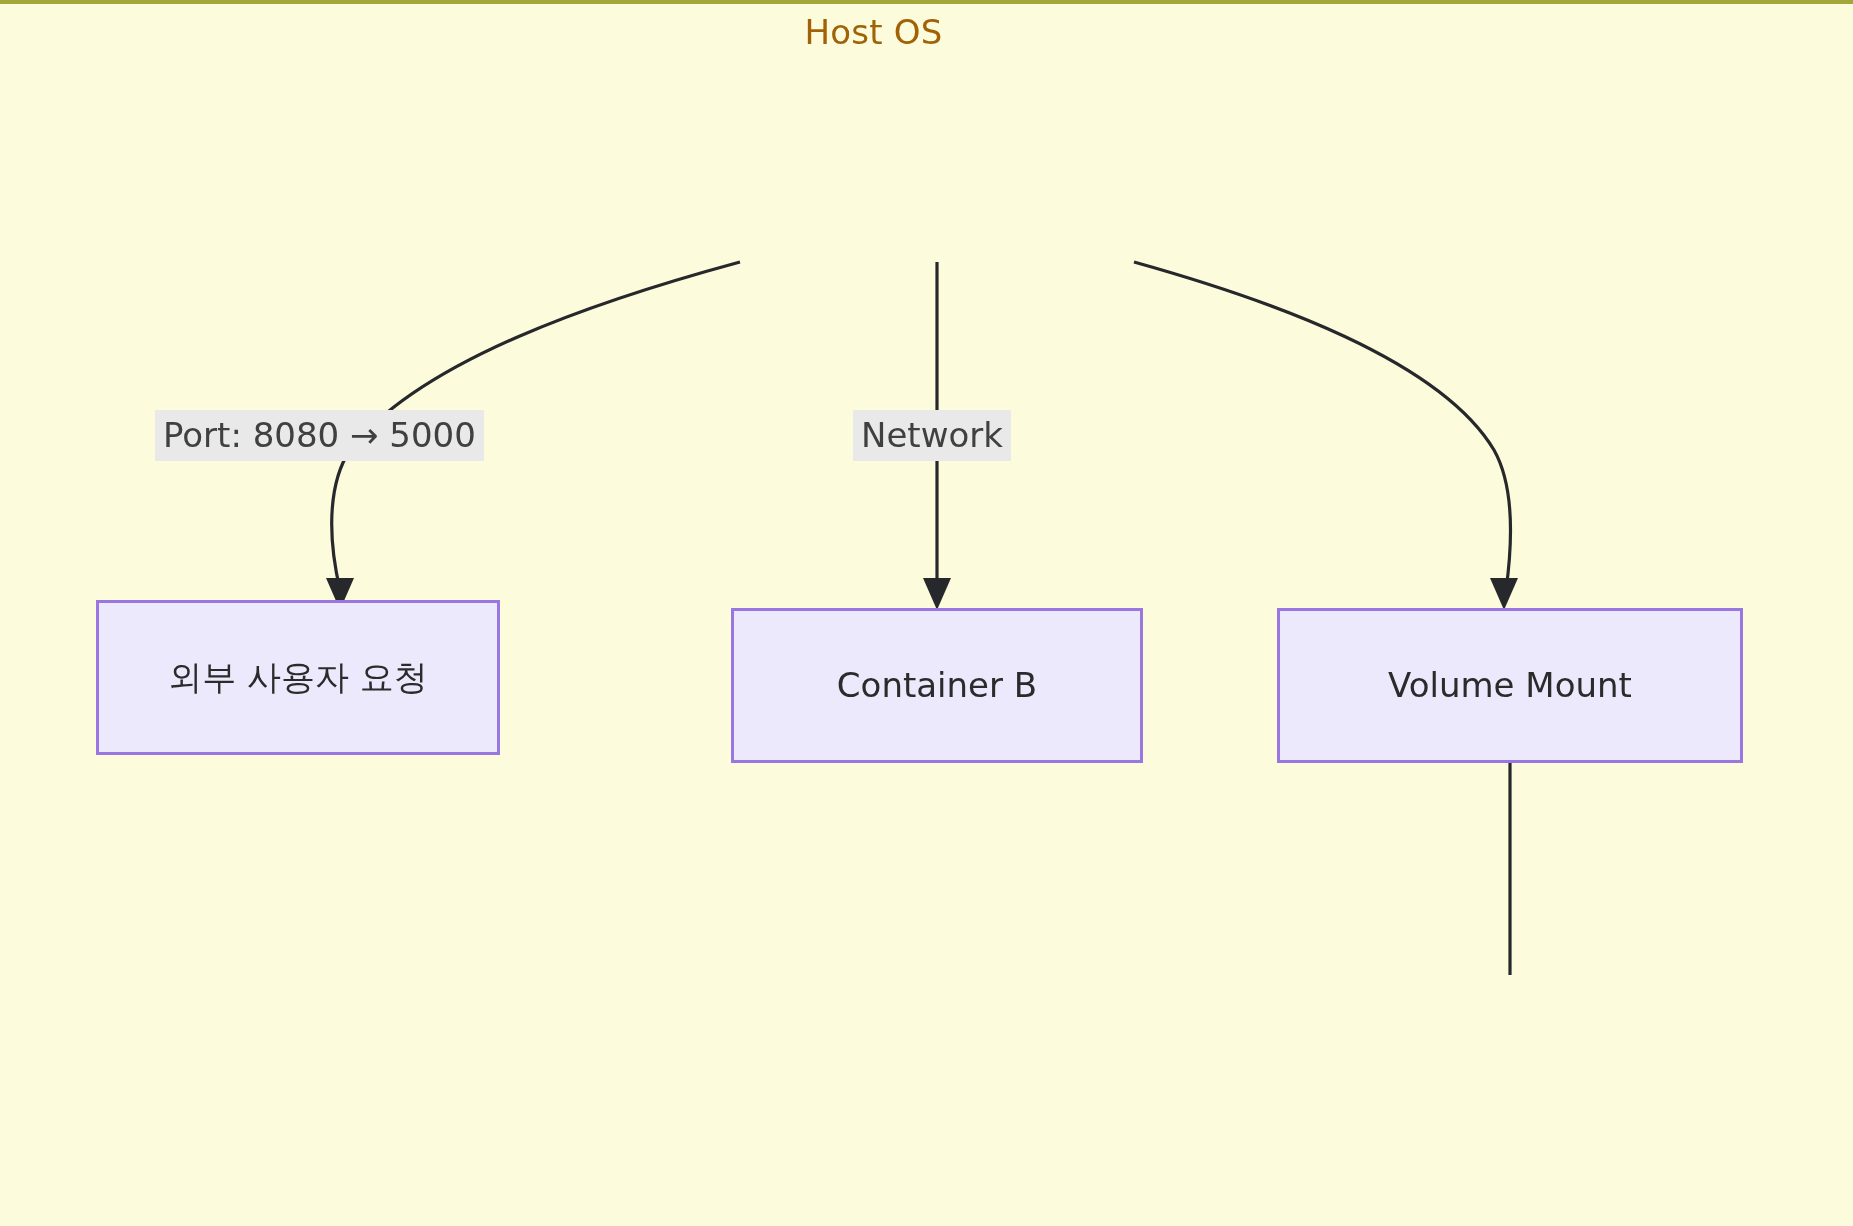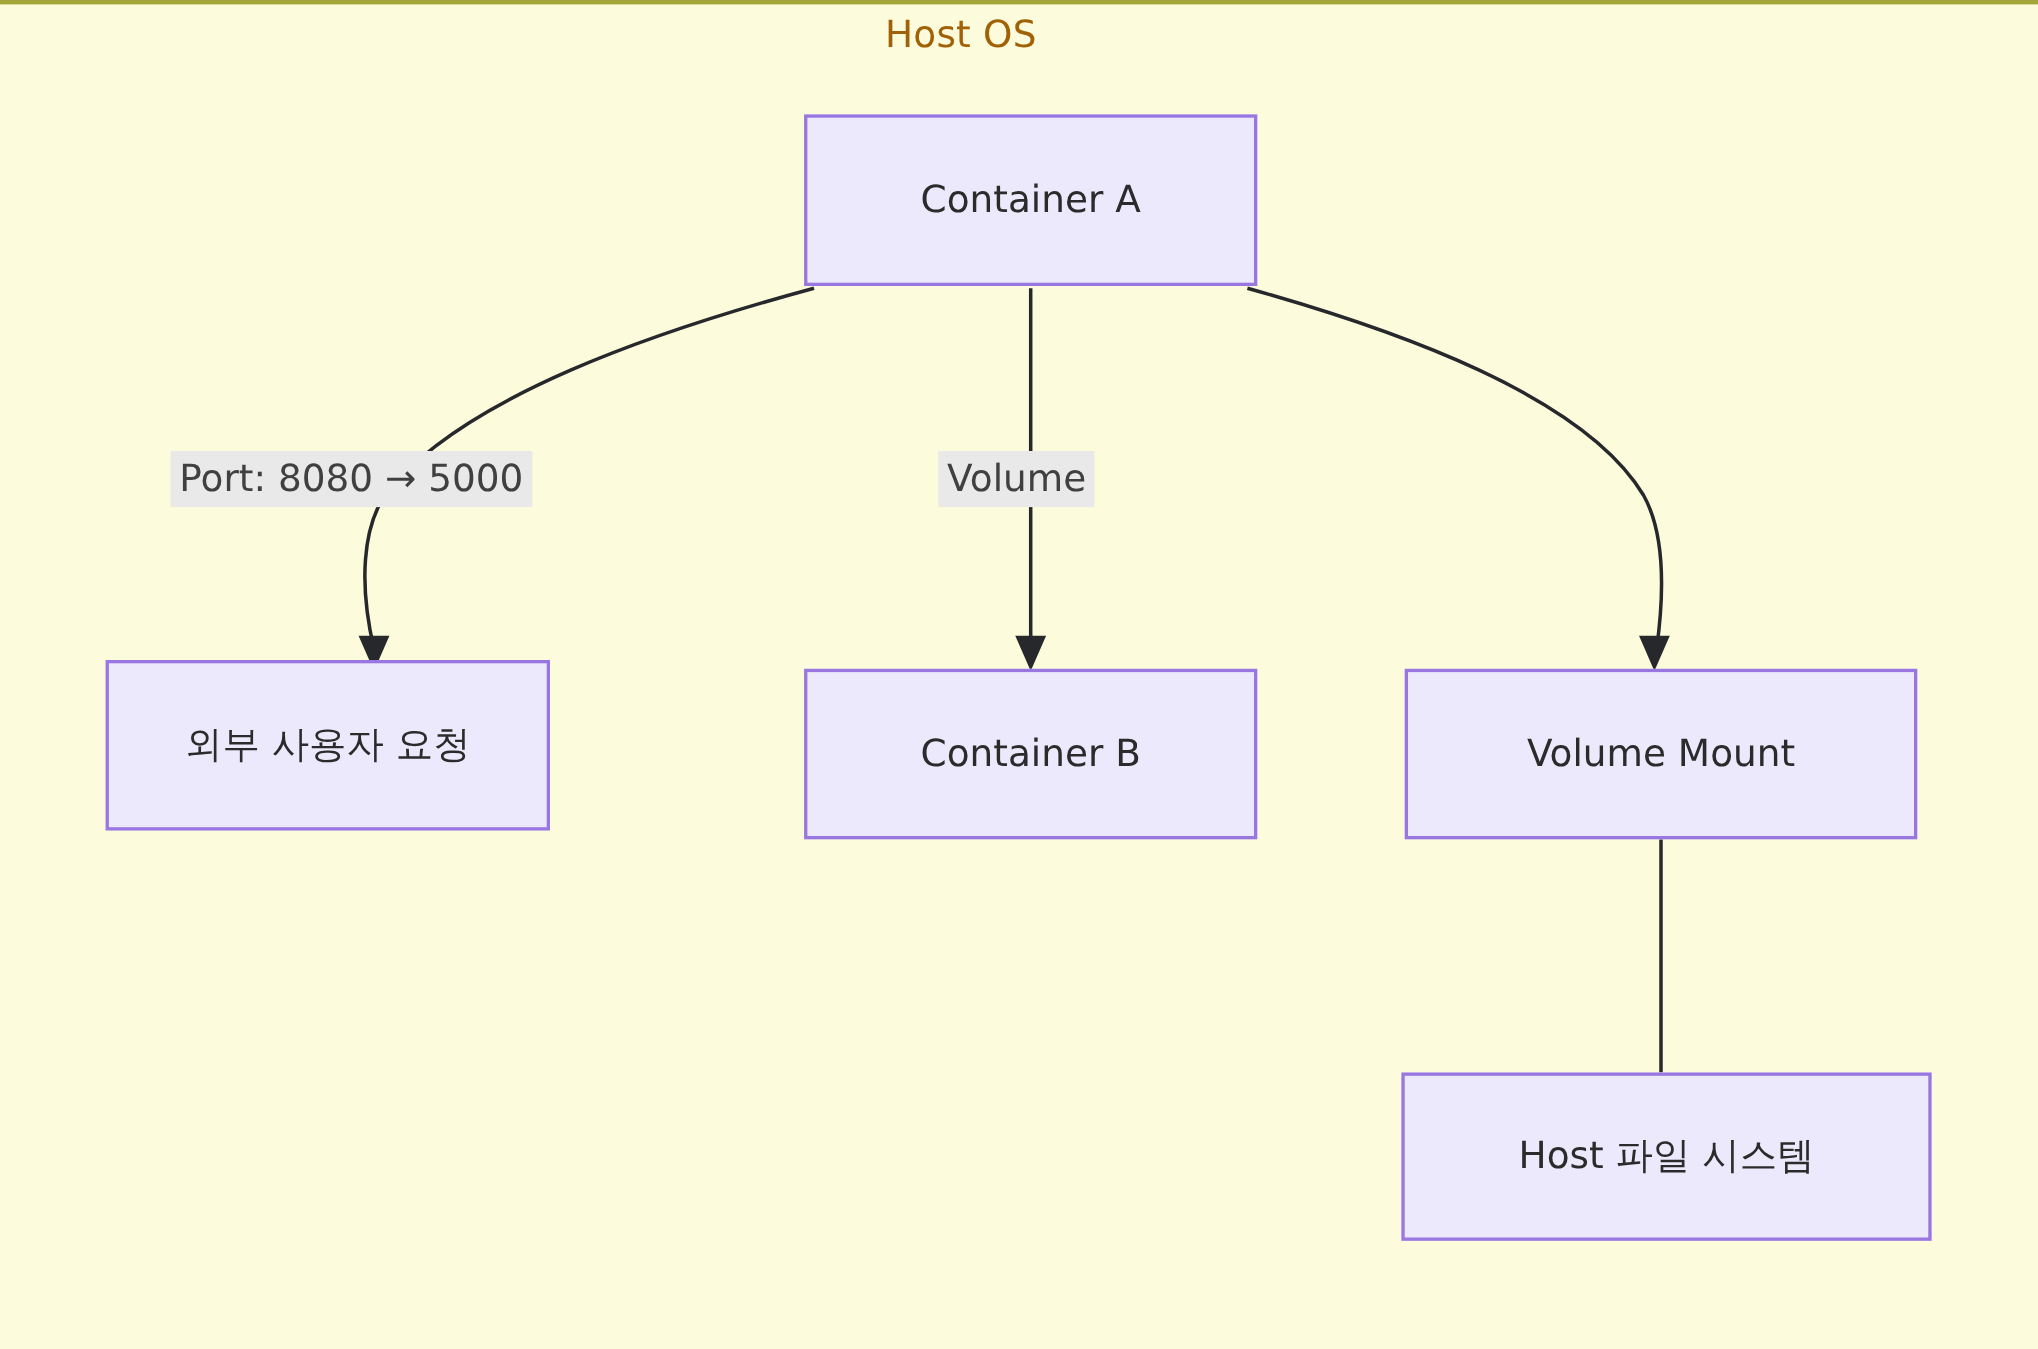--- a/index.html
+++ b/index.html
@@ -118,38 +118,32 @@
     <g>
       <path class="edge-path" d="M 1134 262 C 1270 300, 1440 360, 1494 450 C 1512 482, 1514 532, 1506 590"></path>
       <polygon class="edge-head" points="1504,610 1490,578 1518,578"></polygon>
     </g>
 
     <g>
       <path class="edge-path" d="M 1510 763 L 1510 975"></path>
     </g>
   </svg>
 
-  <div class="node" id="node-container-a">
-    <span>Container A</span>
-  </div>
 
   <div class="node" id="node-external">
     <span>외부 사용자 요청</span>
   </div>
 
   <div class="node" id="node-container-b">
     <span>Container B</span>
   </div>
 
   <div class="node" id="node-volume">
     <span>Volume Mount</span>
   </div>
 
-  <div class="node" id="node-hostfs">
-    <span>Host 파일 시스템</span>
-  </div>
 
   <div class="edge-label" id="label-port">Port: 8080 → 5000</div>
 
-  <div class="edge-label" id="label-network">Volume</div>
+  <div class="edge-label" id="label-network">Network</div>
 
 
 </div>
 
 </body></html>

